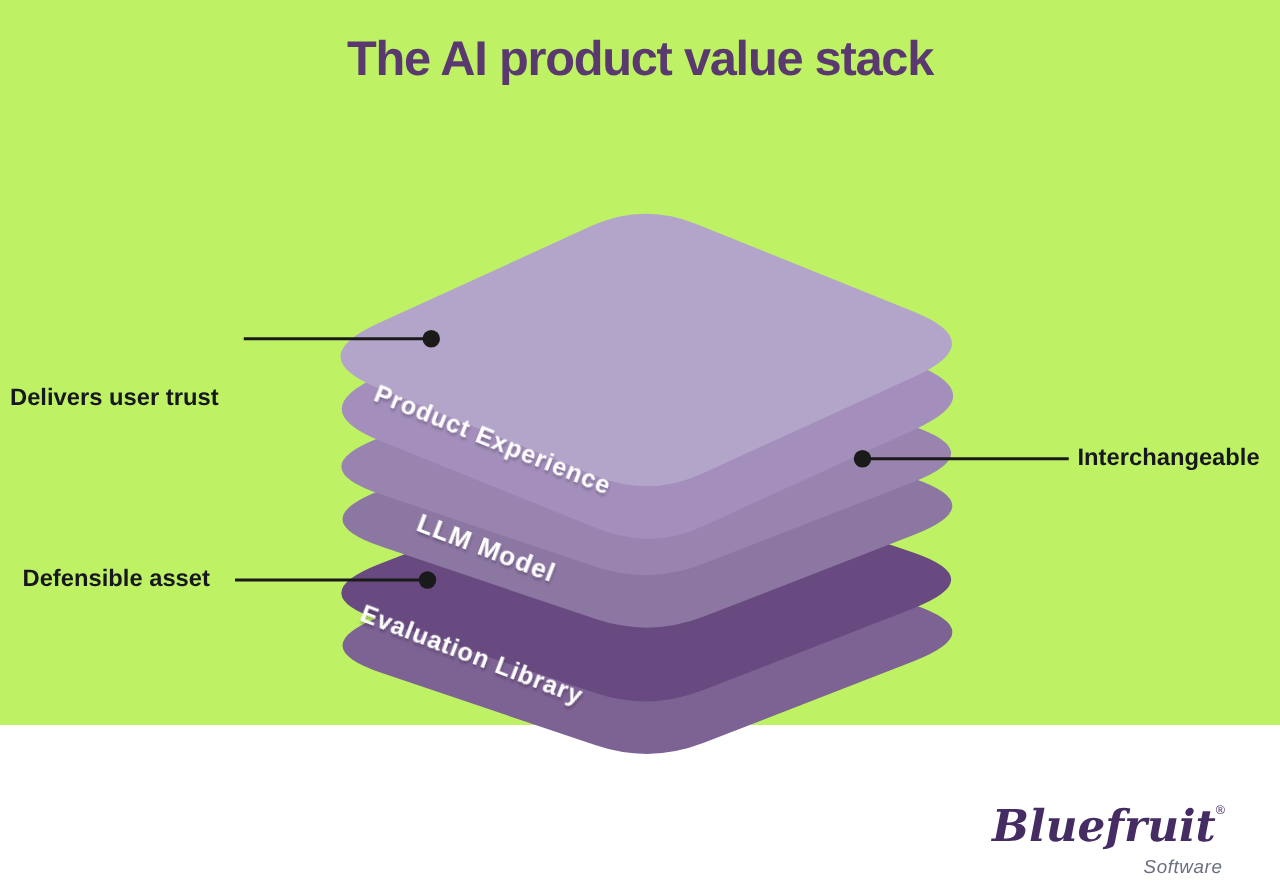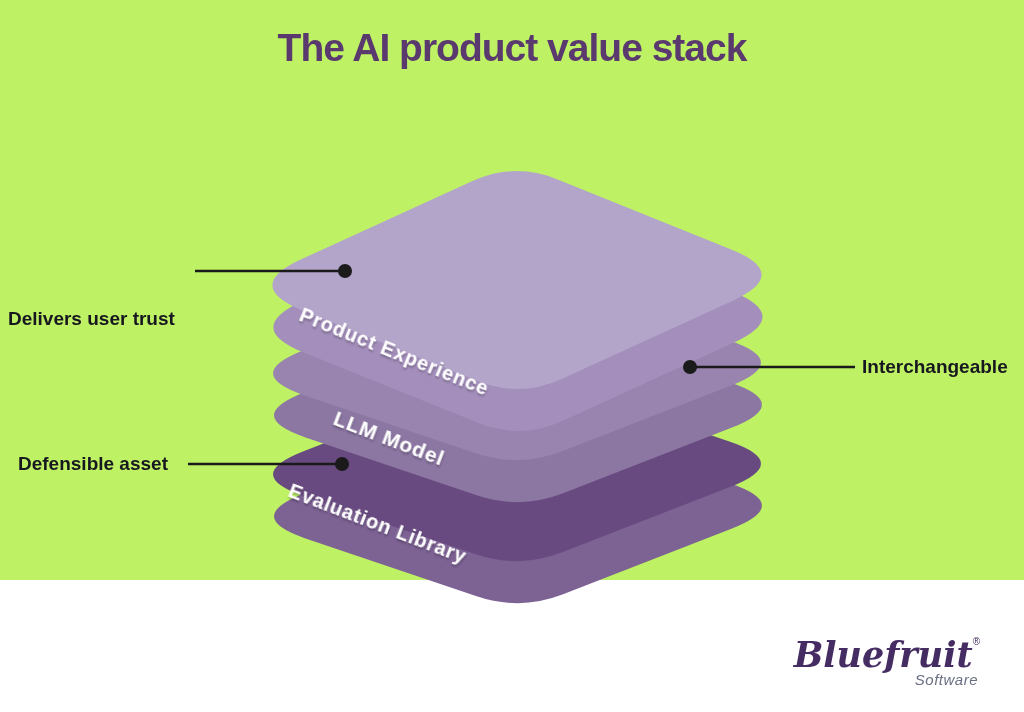--- a/index.html
+++ b/index.html
@@ -60,21 +60,21 @@
     position: absolute;
     top: 622px;
     right: 44px;
     text-align: right;
   }
   .logo-brand {
     font-family: "DejaVu Serif", serif;
     font-style: italic;
     font-weight: 700;
     font-size: 35px;
-    line-height: 40px;
+    line-height: 54px;
     color: #452d63;
   }
   .logo-reg {
     font-family: "Liberation Sans", sans-serif;
     font-style: normal;
     font-size: 10px;
     font-weight: 400;
     vertical-align: 22px;
     color: #452d63;
   }

